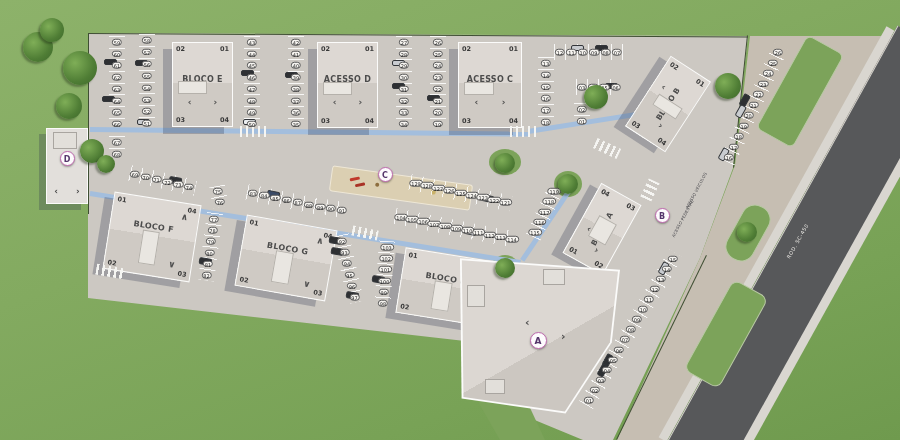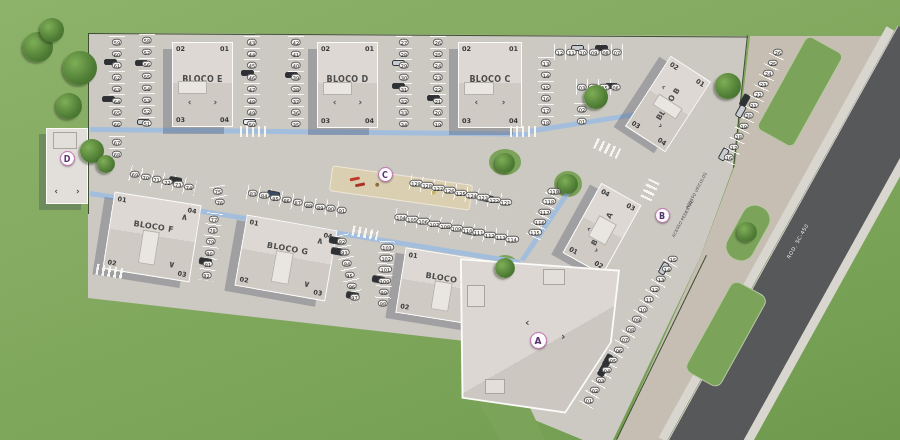--- a/index.html
+++ b/index.html
@@ -116,31 +116,31 @@
     <span class="block-label">BLOCO E</span>
     <span class="stair" style="left:8%;top:46%;width:46%;height:13%;"></span>
     <span class="chev" style="left:25%;top:66%;">‹</span>
     <span class="chev" style="right:25%;top:66%;">›</span>
   </div>
   <div class="block" style="left:317px;top:42px;width:61px;height:86px;">
     <span class="unit u-tl">02</span>
     <span class="unit u-tr">01</span>
     <span class="unit u-bl">03</span>
     <span class="unit u-br">04</span>
-    <span class="block-label">BLOCO D</span>
+    <span class="block-label">ACESSO D</span>
     <span class="stair" style="left:8%;top:46%;width:46%;height:13%;"></span>
     <span class="chev" style="left:25%;top:66%;">‹</span>
     <span class="chev" style="right:25%;top:66%;">›</span>
   </div>
   <div class="block" style="left:458px;top:42px;width:64px;height:86px;">
     <span class="unit u-tl">02</span>
     <span class="unit u-tr">01</span>
     <span class="unit u-bl">03</span>
     <span class="unit u-br">04</span>
-    <span class="block-label">BLOCO C</span>
+    <span class="block-label">ACESSO C</span>
     <span class="stair" style="left:8%;top:46%;width:46%;height:13%;"></span>
     <span class="chev" style="left:25%;top:66%;">‹</span>
     <span class="chev" style="right:25%;top:66%;">›</span>
   </div>
 
   <div class="block" style="left:644px;top:62px;width:48px;height:84px;transform:rotate(33deg);">
     <span class="unit u-tl">02</span>
     <span class="unit u-tr">01</span>
     <span class="unit u-bl">03</span>
     <span class="unit u-br">04</span>

